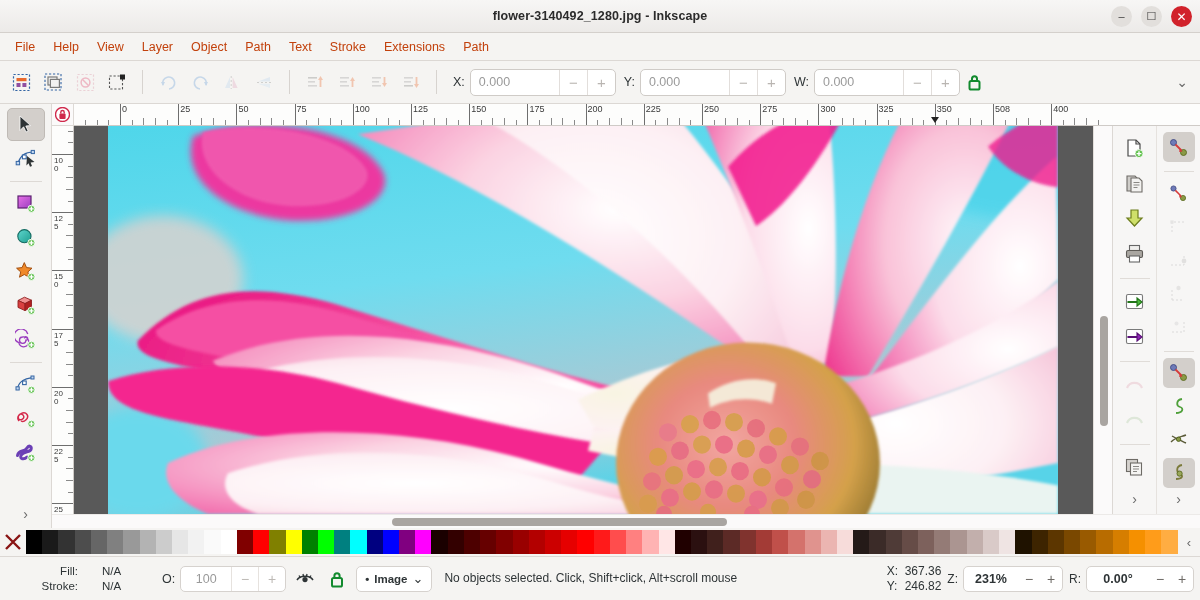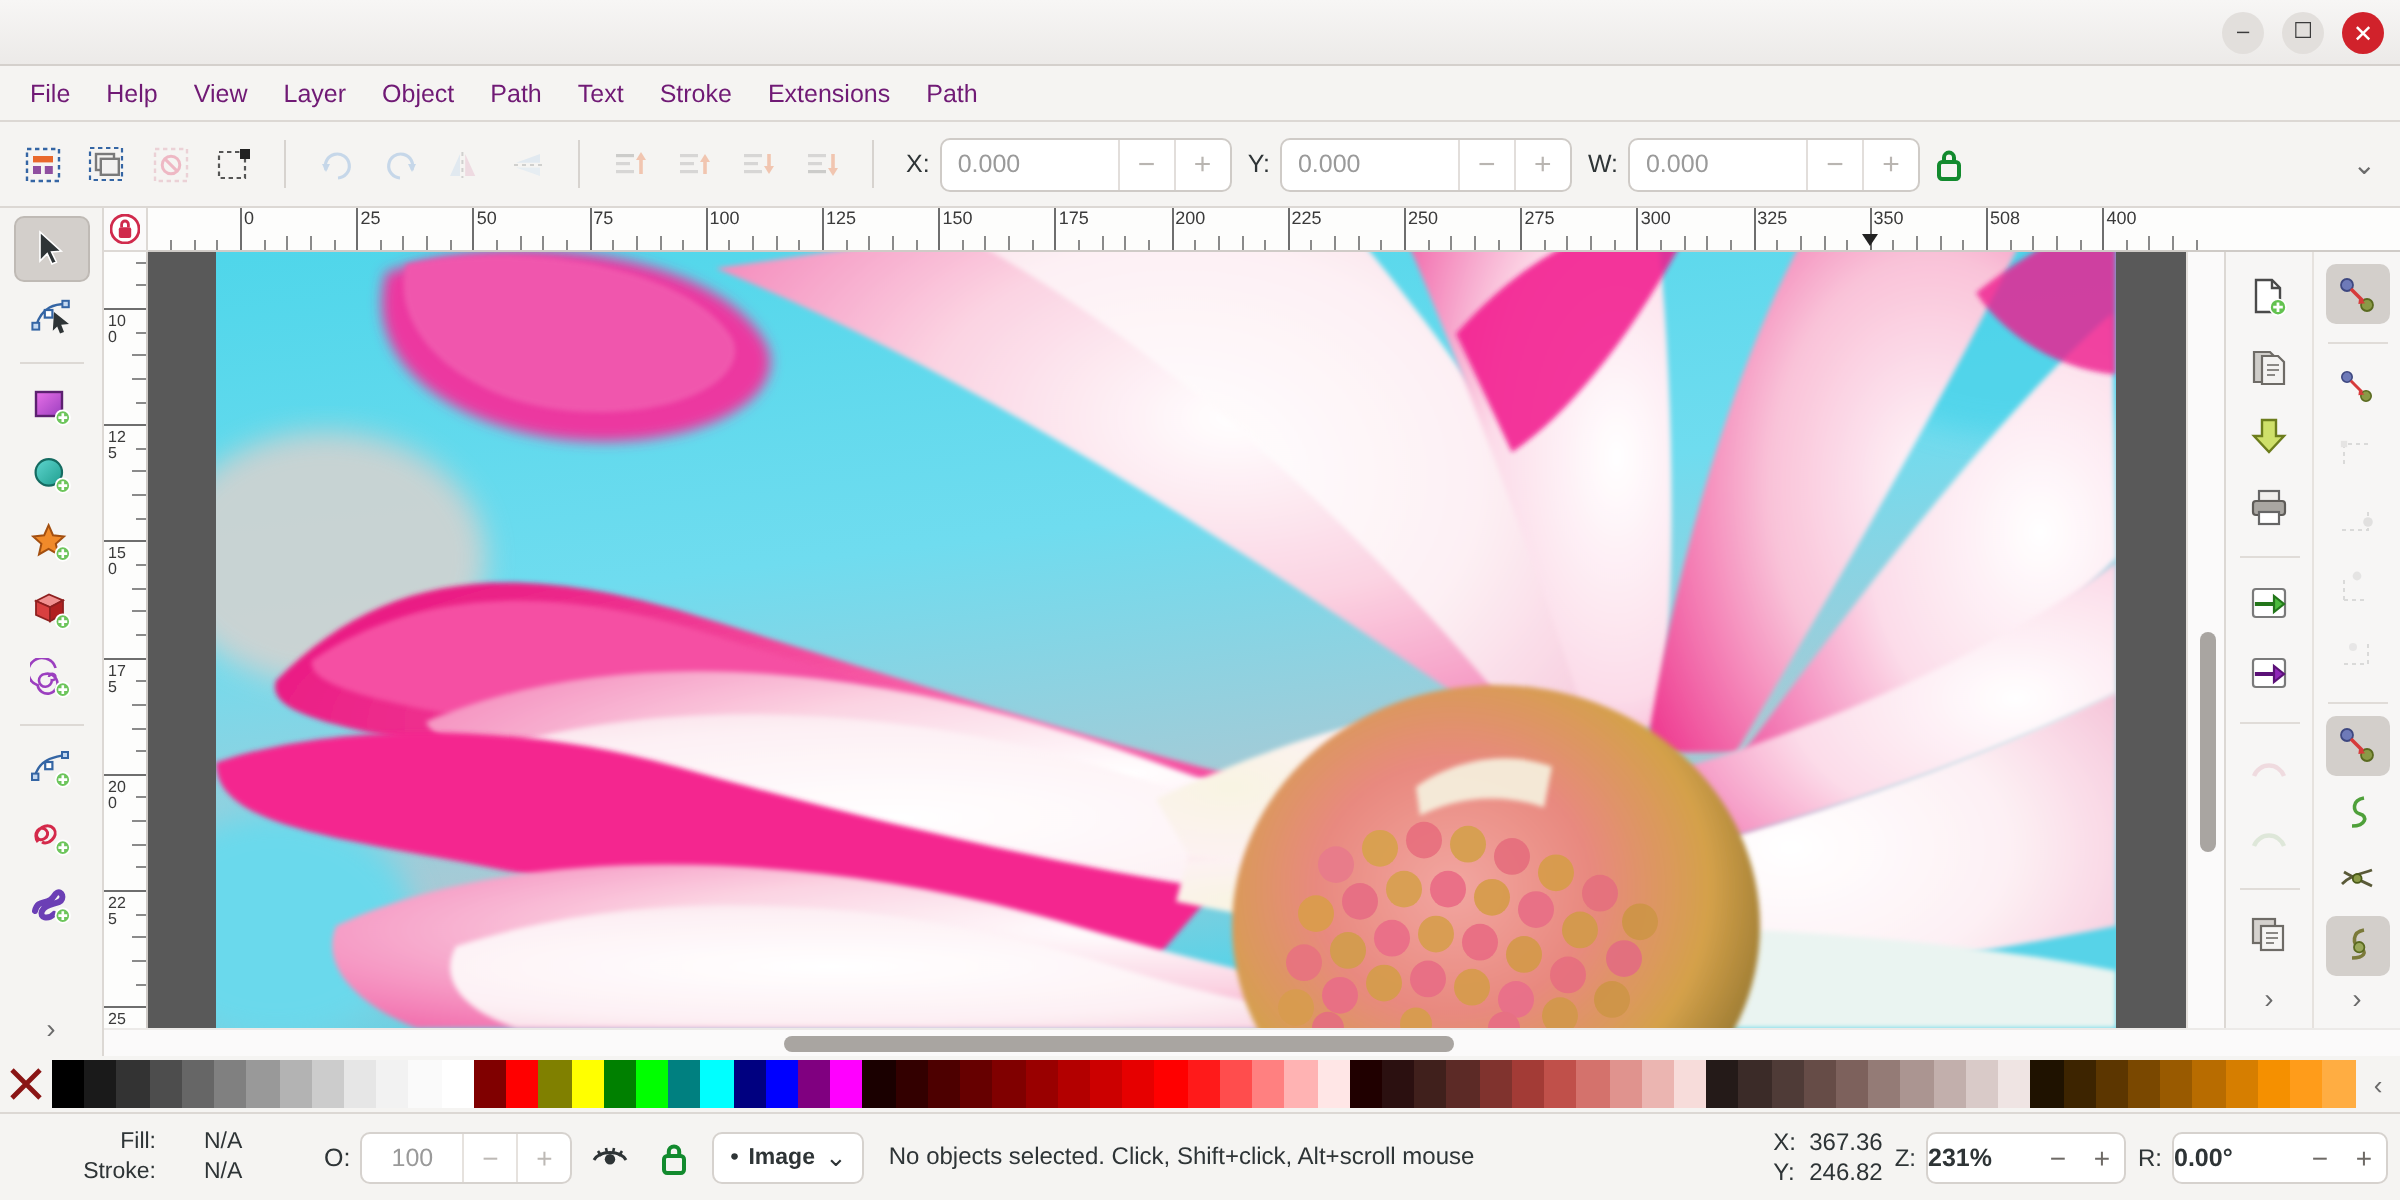--- a/index.html
+++ b/index.html
@@ -35,21 +35,21 @@
   .winbtn.close { background: #d1222b; color: #fff; font-size: 12px; }
 
   
   .menubar {
     height: 28px; min-height: 28px;
     background: #f5f4f2;
     border-bottom: 1px solid #dcd8d4;
     display: flex; align-items: center; padding-left: 6px;
   }
   .menuitem {
-    padding: 4px 9px; font-size: 12.5px; color: #701a75; cursor: default;
+    padding: 4px 9px; font-size: 12.5px; color: #c2410c; cursor: default;
     border-radius: 3px;
   }
 
   
   .cmdbar {
     height: 43px; min-height: 43px;
     background: #f5f4f2;
     border-bottom: 1px solid #dcd8d4;
     display: flex; align-items: center; padding: 0 6px;
     gap: 2px;
@@ -196,30 +196,31 @@
   .statusmsg {
     flex: 1; font-size: 12px; line-height: 15px; color: #2e3436; padding-left: 6px;
     min-width: 0;
   }
   .coords { font-size: 12px; line-height: 15px; }
   .coords .line { display:flex; gap: 7px; }
   .coords .k { color:#2e3436; width: 11px;}
   .coords .v { color:#2e3436; }
   .zgroup, .rgroup { display:flex; align-items:center; gap:5px; }
   .zspin { display:flex; align-items:center; height:26px; border:1px solid #d6d2ce; border-radius:5px; background:#fff; overflow:hidden;}
-  .zspin input { width:54px; height:24px; border:none; outline:none; text-align:left; font-size:12.5px; font-weight:bold; color:#2e3436; background:transparent; font-family:"Liberation Sans",sans-serif;}
+  .zspin input { width:54px; height:24px; border:none; outline:none; text-align:center; font-size:12.5px; font-weight:bold; color:#2e3436; background:transparent; font-family:"Liberation Sans",sans-serif;}
   .zspin .sbtn { width:22px; height:24px; display:flex;align-items:center;justify-content:center;color:#6e6a66;font-size:14px;cursor:pointer;}
   .rspin input { width: 62px; }
 </style>
 </head>
 <body>
 
 <div id="app">
 
   <div class="titlebar">
+    <div class="title">flower-3140492_1280.jpg - Inkscape</div>
     <div class="winbtns">
       <div class="winbtn">–</div>
       <div class="winbtn">☐</div>
       <div class="winbtn close">✕</div>
     </div>
   </div>
 
   <div class="menubar">
     <div class="menuitem">File</div>
     <div class="menuitem">Help</div>

